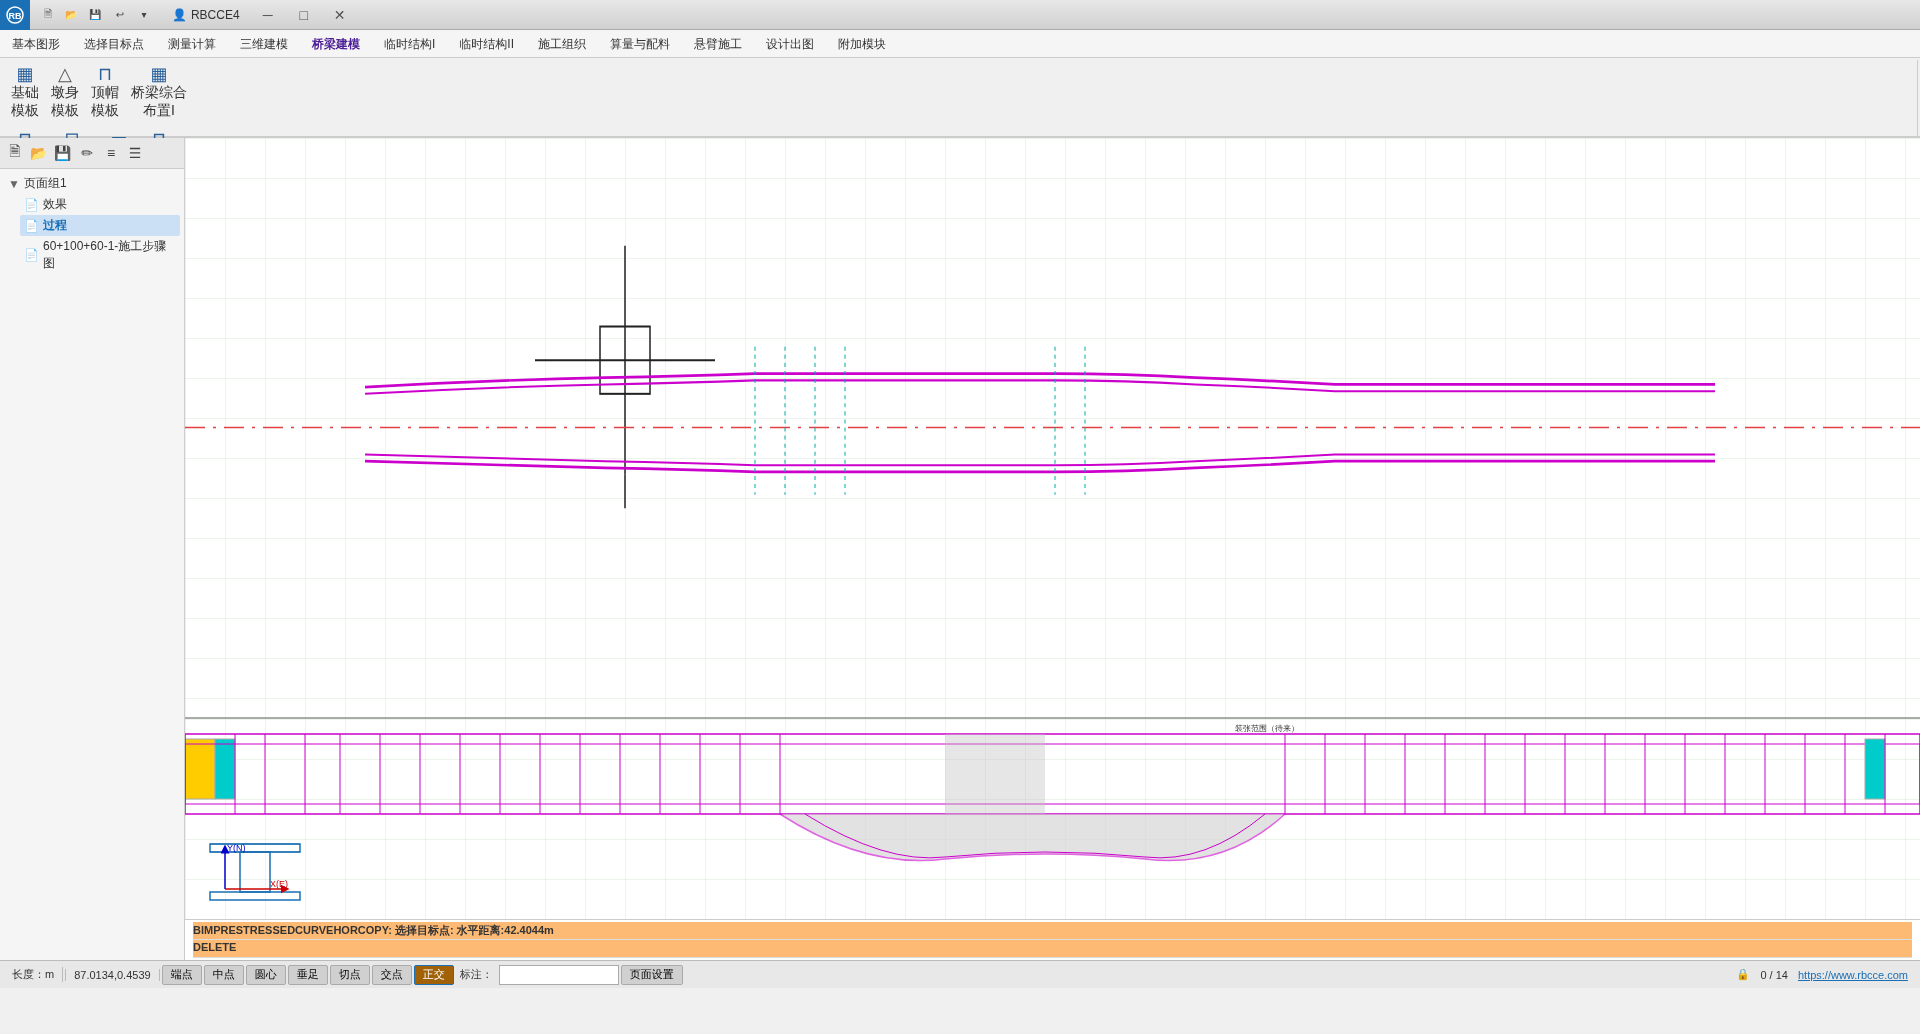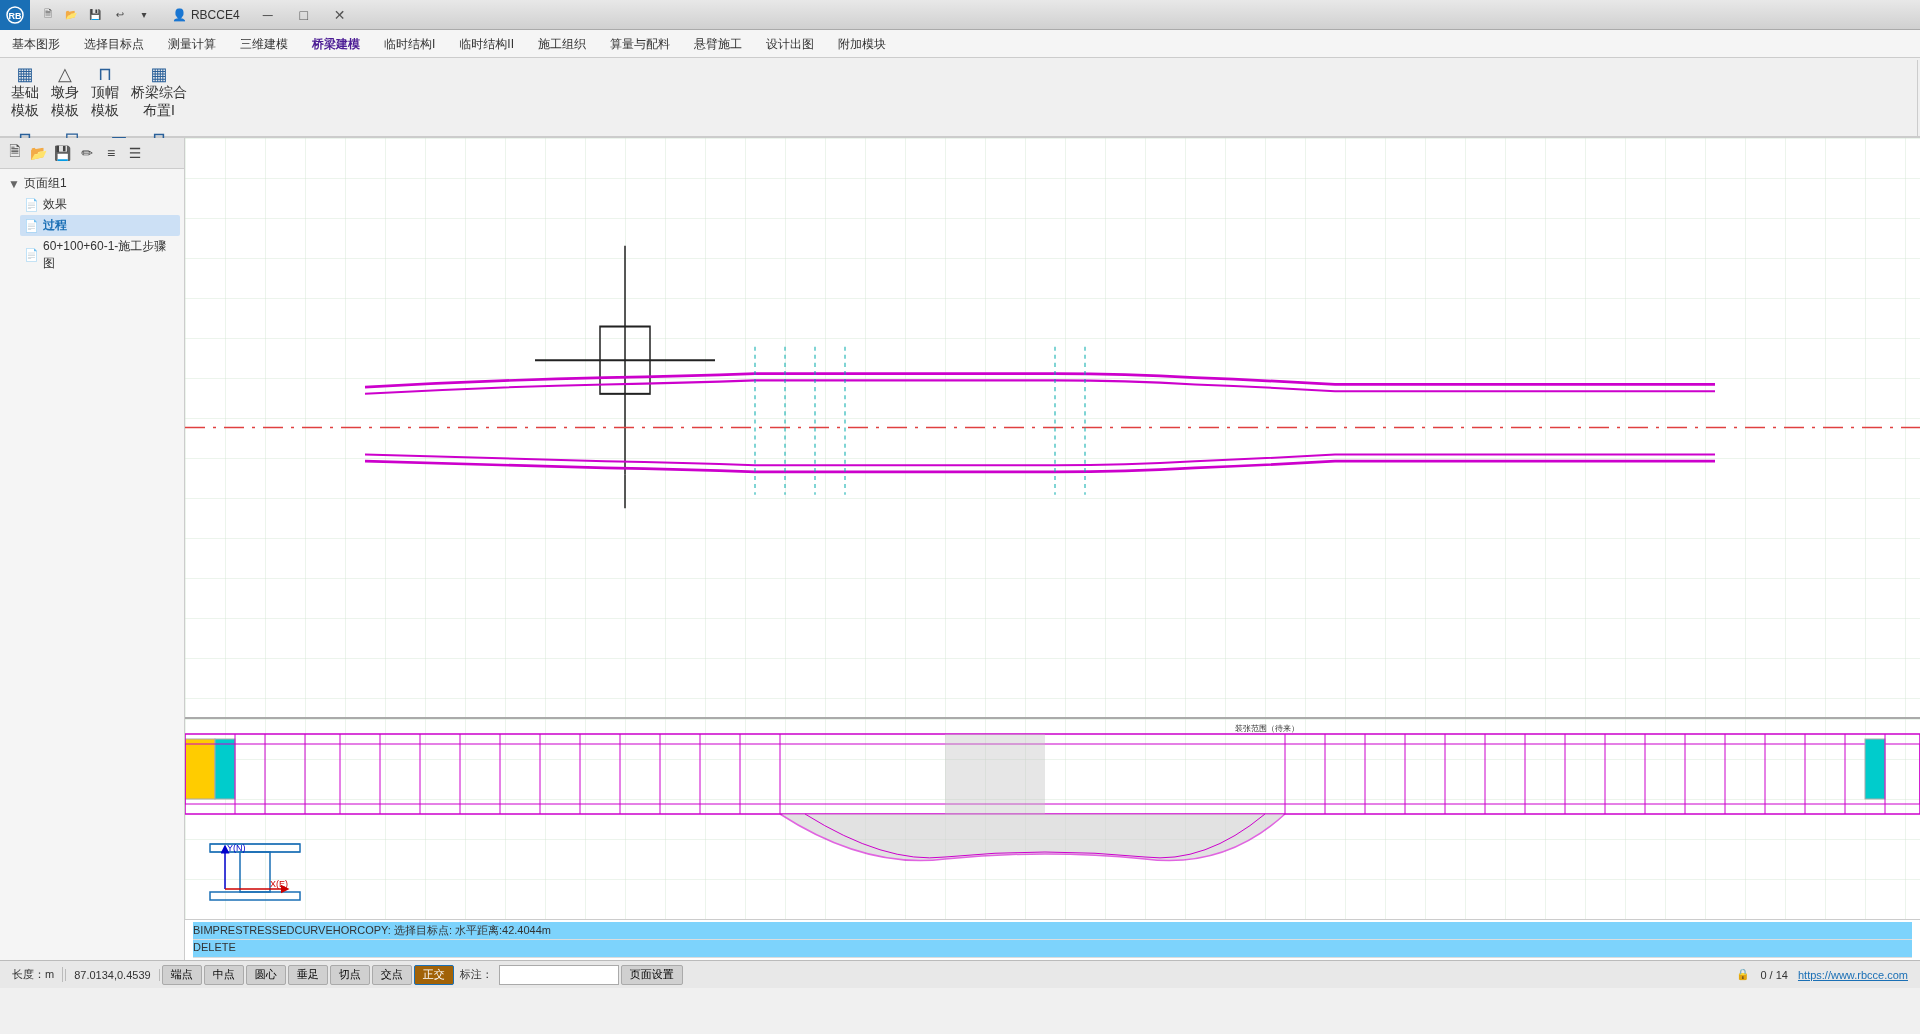--- a/index.html
+++ b/index.html
@@ -70,22 +70,22 @@
     
     .grid-bg {
       position: absolute; top: 0; left: 0; width: 100%; height: 100%;
       background-image:
         linear-gradient(to right, #c5e0c5 1px, transparent 1px),
         linear-gradient(to bottom, #c5e0c5 1px, transparent 1px);
       background-size: 40px 40px;
       opacity: 0.5;
     }
     .command-line {
-      padding: 2px 8px; font-size: 11px; color: #333; background: #7dd3fc;
-      border-bottom: 1px solid #ddd; min-height: 18px;
+      padding: 2px 8px; font-size: 11px; color: #333; background: #fdba74;
+      border-bottom: 1px solid #ddd; min-height: 18px; font-weight: bold;
     }
     .command-input {
       display: flex; align-items: center; padding: 2px 8px; min-height: 18px;
     }
     .command-input span { font-size: 11px; color: #333; }
 
     
     #bottombar {
       width: 100%; height: 28px; background: #e8e8e8;
       display: flex; align-items: center; border-top: 1px solid #bbb;

